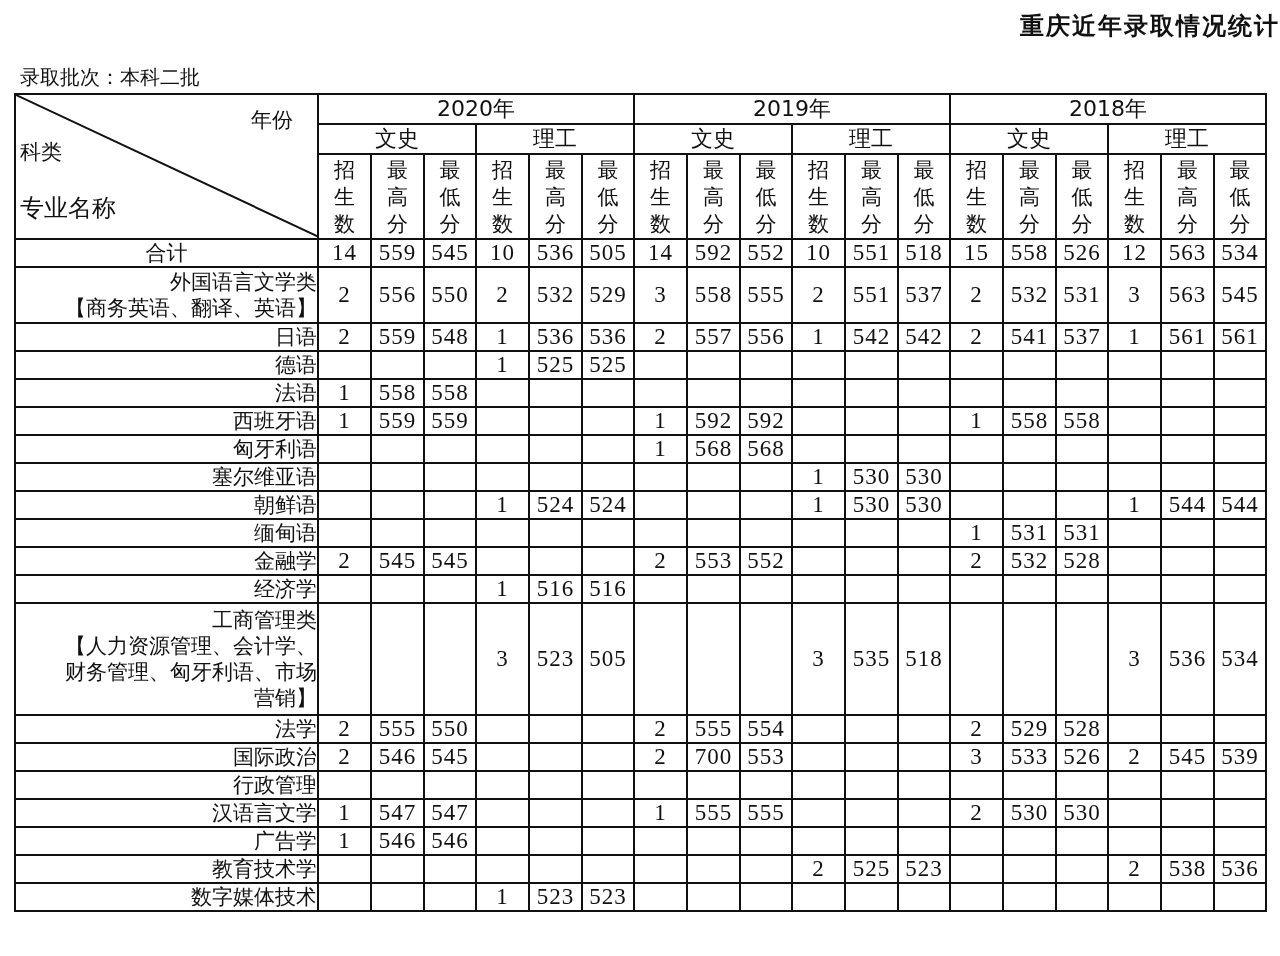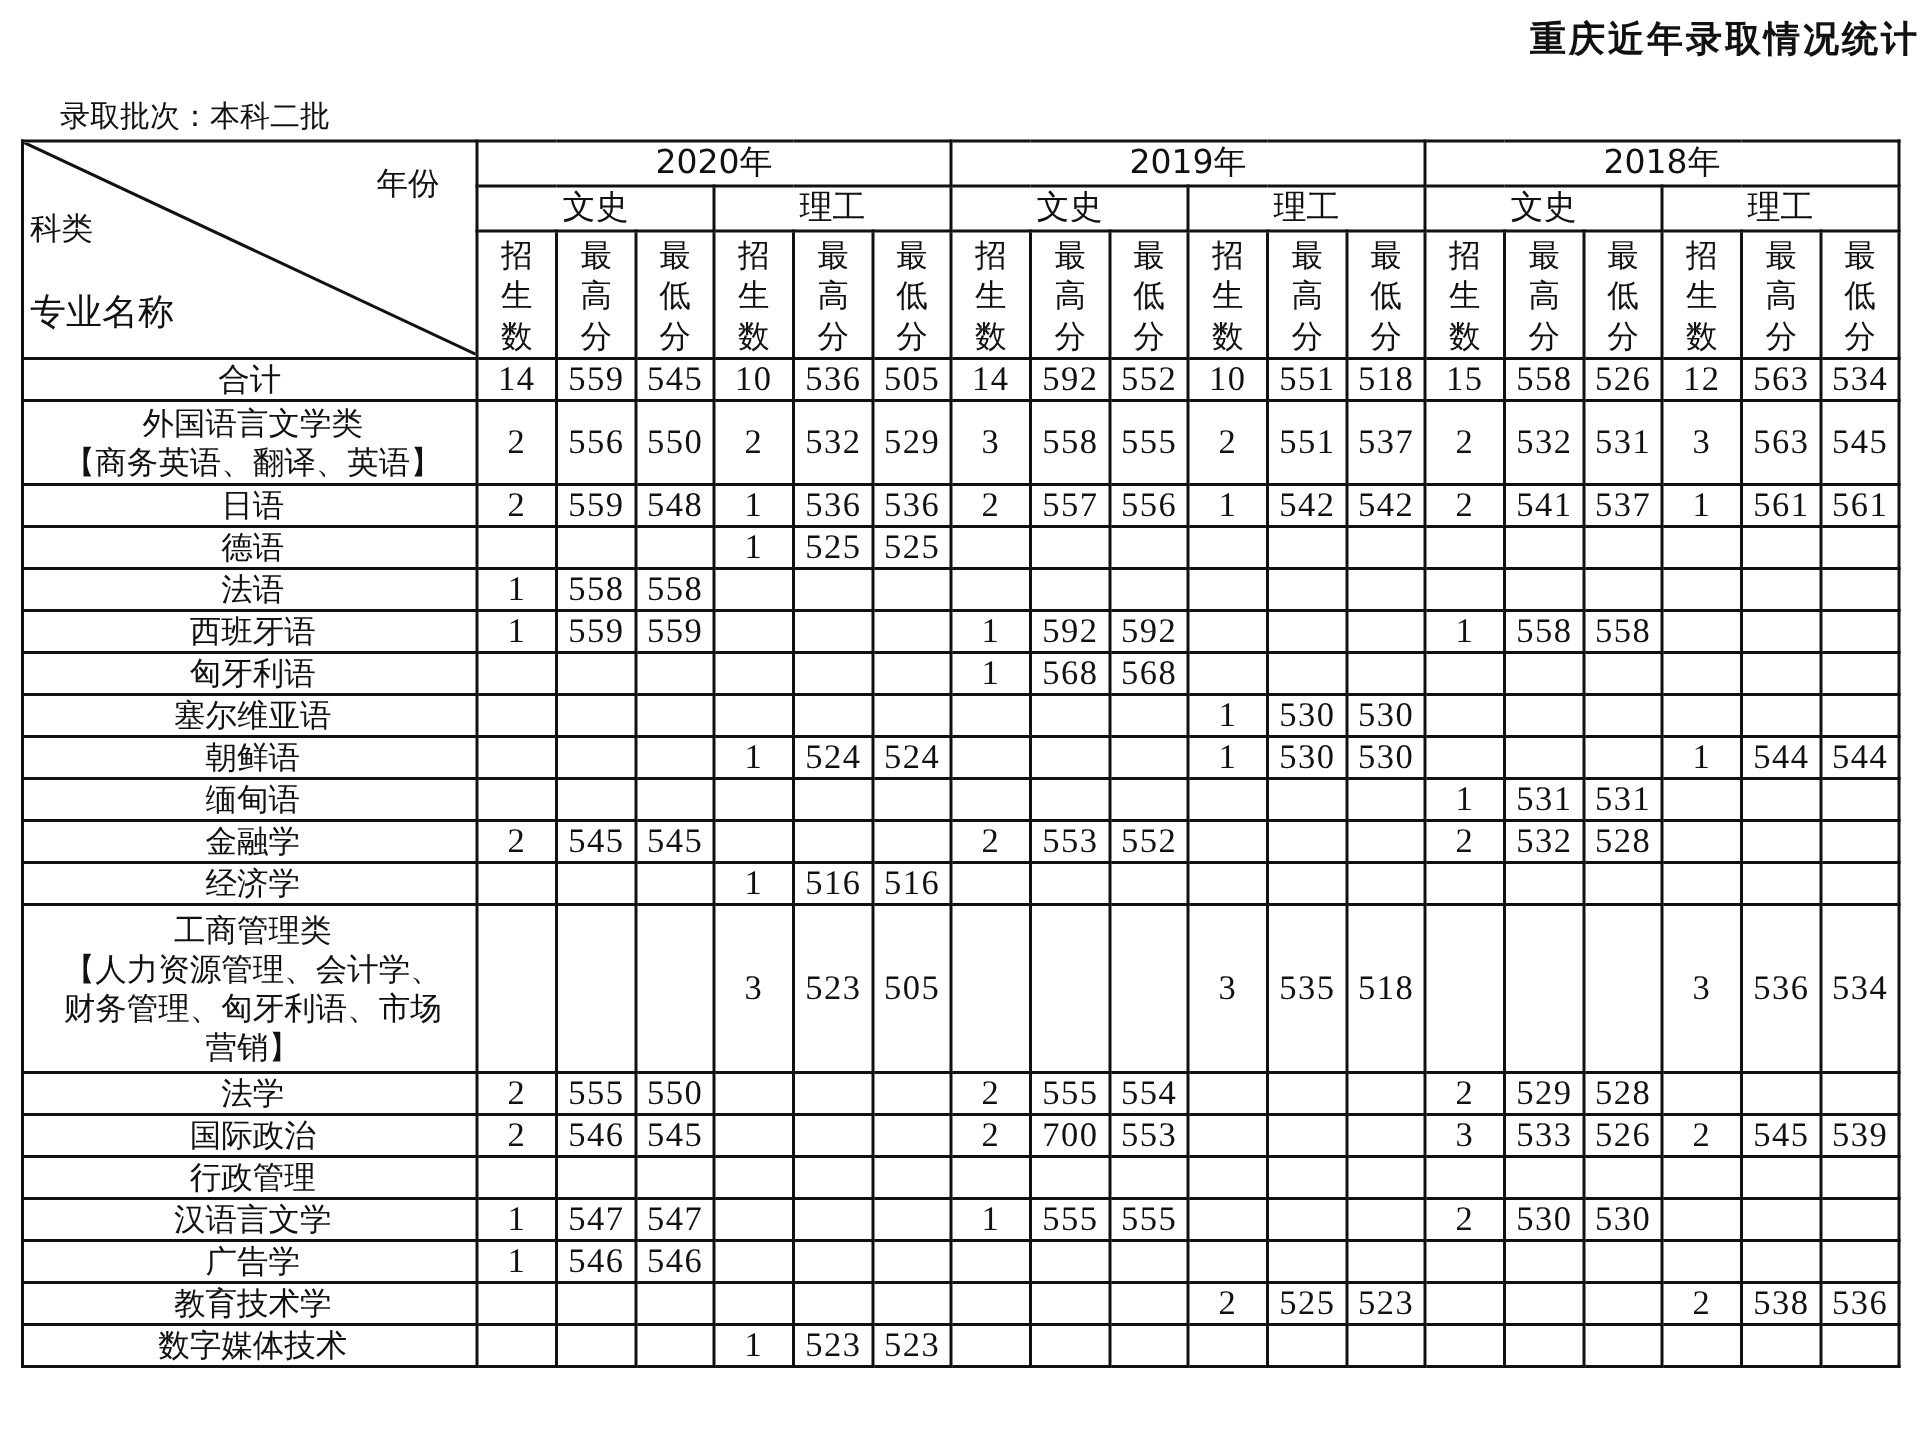--- a/index.html
+++ b/index.html
@@ -1,32 +1,32 @@
 <!DOCTYPE html>
 <html><head>
 <meta charset="utf-8">
 <style>
   html, body { margin:0; padding:0; background:#fff; }
   body { width:1280px; height:956px; position:relative; overflow:hidden;
          font-family:"DejaVu Serif","Liberation Serif",serif; color:#111; }
   .title { position:absolute; top:10px; left:0; width:1280px; text-align:right;
            font-size:24px; letter-spacing:2px; font-family:"DejaVu Sans","Liberation Sans",sans-serif; font-weight:bold; }
   .batch { position:absolute; top:64px; left:20px; font-size:20px;
-           font-family:"DejaVu Sans","Liberation Sans",sans-serif;margin-left:20px; }
+           font-family:"DejaVu Sans","Liberation Sans",sans-serif; }
   table { position:absolute; top:93px; left:14px; border-collapse:collapse;
           border:2px solid #111; table-layout:fixed; }
   td, th { border:2px solid #111; padding:0; text-align:center; font-weight:normal;
            font-size:22px; line-height:26px; overflow:hidden; }
   th { font-family:"DejaVu Sans","Liberation Sans",sans-serif; }
   td.num { font-family:"Liberation Serif","DejaVu Serif",serif; font-size:23px; letter-spacing:1px; }
-  td.name { text-align:center; padding-left:4px; font-family:"DejaVu Sans","Liberation Sans",sans-serif; font-size:21px;border-radius:19px; }
+  td.name { text-align:right; padding-left:4px; font-family:"DejaVu Sans","Liberation Sans",sans-serif; font-size:21px;border-radius:19px; }
   td.total-label { font-family:"DejaVu Sans","Liberation Sans",sans-serif; font-size:21px;margin-left:40px; }
   .corner { position:relative; height:140px; padding:0; }
   .corner svg { position:absolute; left:0; top:0; }
-  .corner .c-year { position:absolute; right:24px; top:14px; font-size:21px; font-family:Liberation Serif, serif; }
+  .corner .c-year { position:absolute; right:24px; top:14px; font-size:21px; font-family:Liberation Mono, monospace; }
   .corner .c-cat { position:absolute; left:4px; top:44px; font-size:21px; font-family:"DejaVu Sans","Liberation Sans",sans-serif; }
   .corner .c-major { position:absolute; left:4px; top:100px; font-size:24px; font-family:"DejaVu Sans","Liberation Sans",sans-serif; }
   .vhead { line-height:27px; font-size:21px; padding-top:2px; }
   .vhead span { display:block; }
   tr.r1 td { height:26px; }
   tr.r2 td { height:54px; }
   tr.r5 td { height:110px; }
   .row-year th { height:28px; }
   .row-track th { height:28px; }
 </style>

